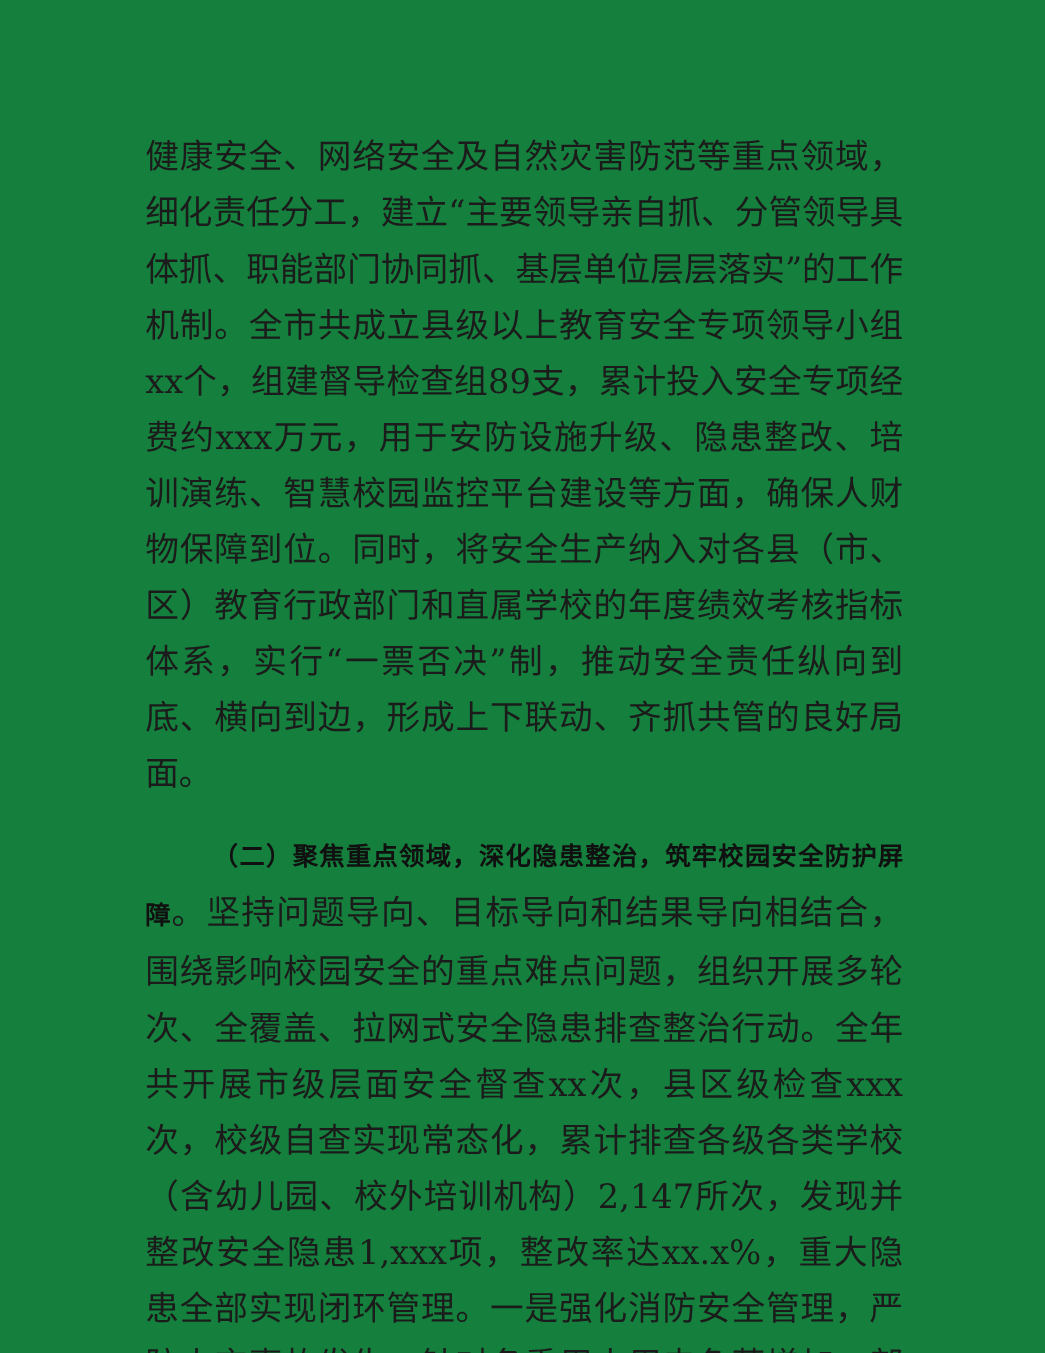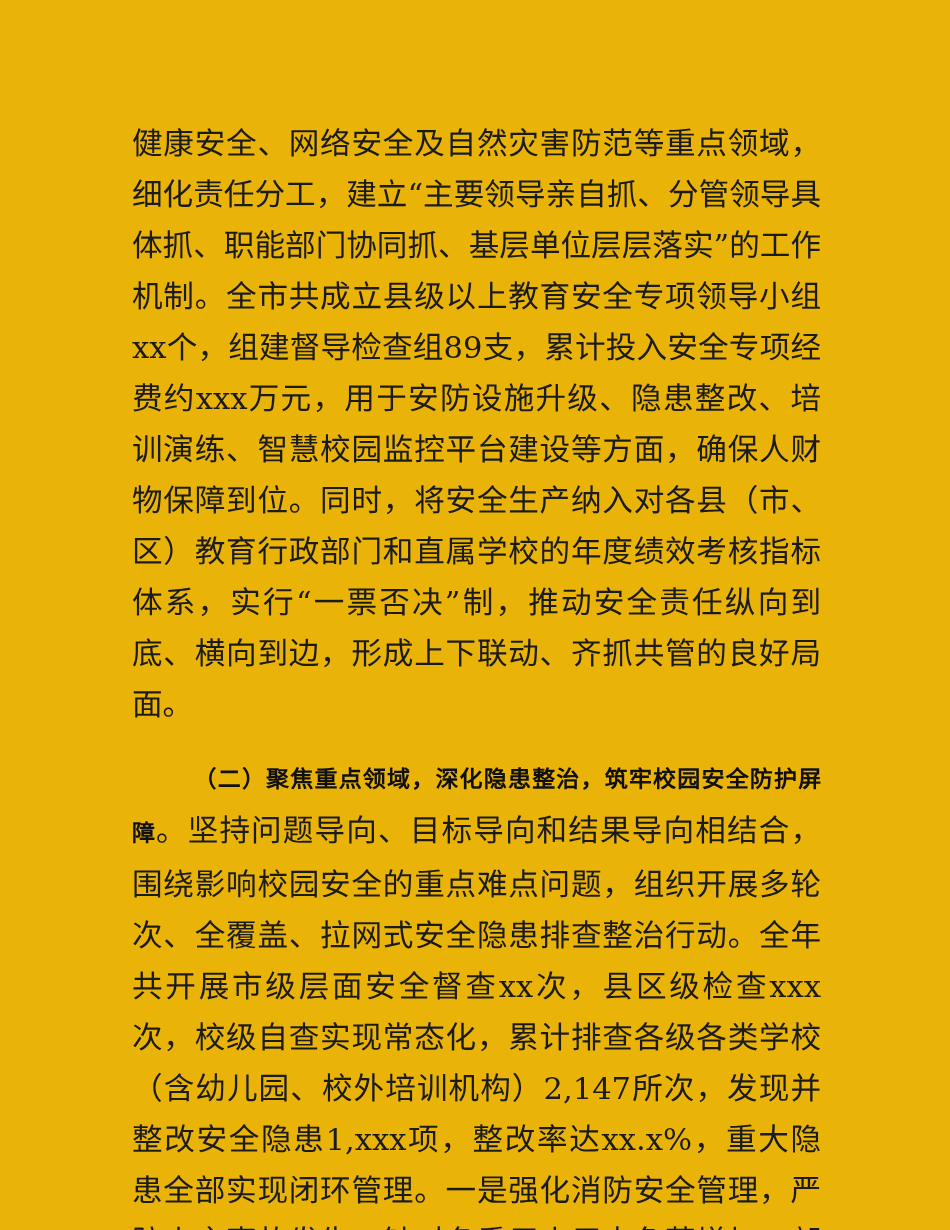--- a/index.html
+++ b/index.html
@@ -14,21 +14,21 @@
     position: relative;
     overflow: hidden;
     font-family: "DejaVu Serif", "Liberation Serif", serif;
     -webkit-font-smoothing: antialiased;
   }
 
   
   #page {
     position: absolute;
     inset: 0;
-    background: #eab308;
+    background: #15803d;
     padding-left: 16px;
   }
 
   
   #doc-body {
     position: absolute;
     left: 132px;
     top: 118px;
     width: 689px;
   }

